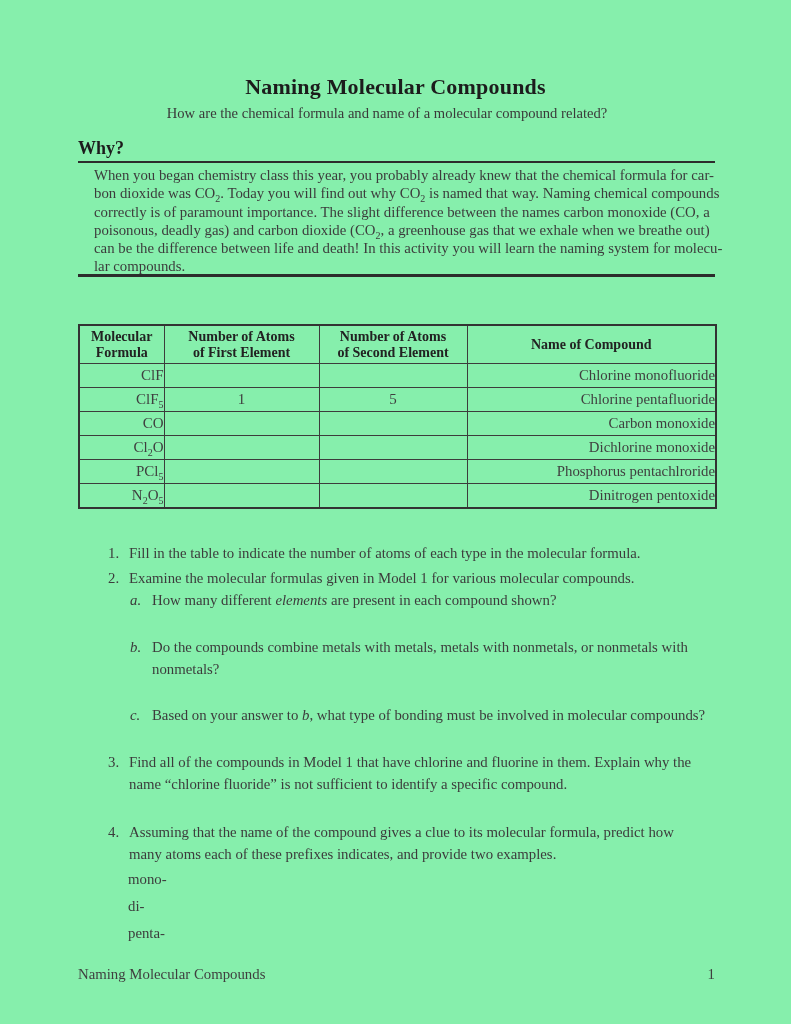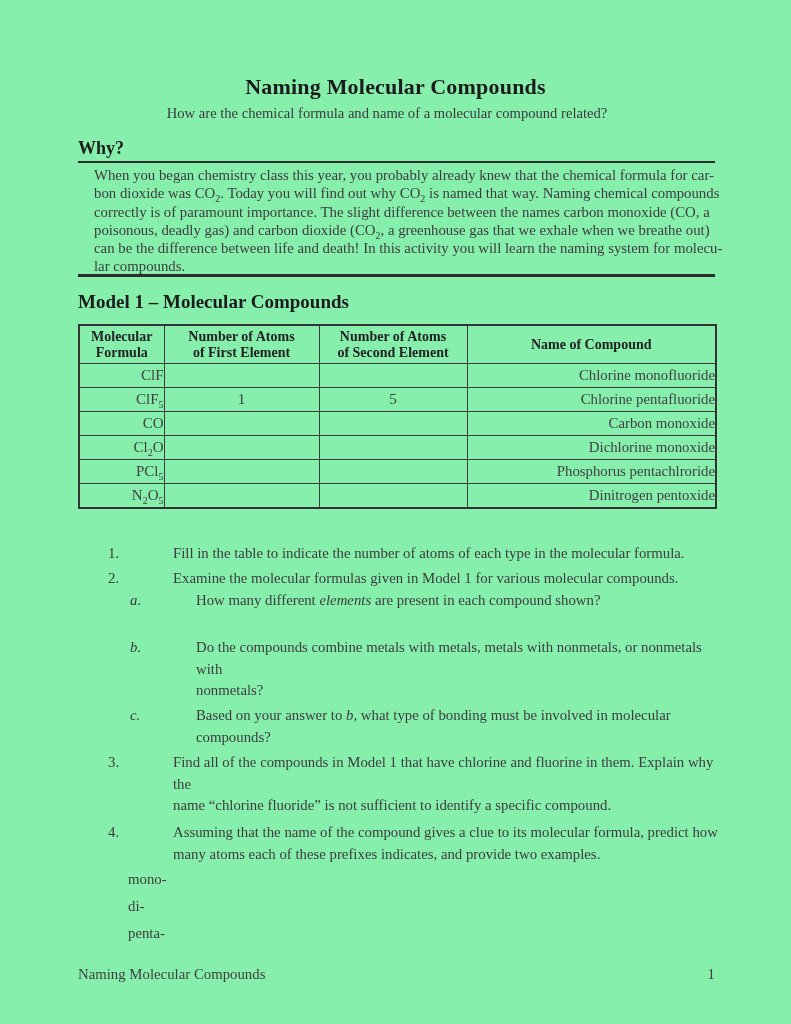--- a/index.html
+++ b/index.html
@@ -49,21 +49,21 @@
     padding:0 0 0 7px;text-align:right;vertical-align:middle;
   }
   td.center{text-align:center;padding:0;}
   td.name{padding-left:2px;font-size:14.8px;}
   sub{font-size:10px;line-height:0;vertical-align:-3.5px;}
   .q{
     position:absolute;left:108px;width:610px;display:flex;
     font-size:14.8px;line-height:21.5px;color:#3c3c3c;
   }
   .q .qnum{flex:none;width:21px;}
-  .q .qtext{flex:1;white-space:pre-line;margin-left:44px;}
+  .q .qtext{flex:1;white-space:pre-line;}
   .q.sub-q{left:130px;width:588px;}
   .q.sub-q .qnum{width:22px;font-style:italic;}
   .prefix-item{
     position:absolute;left:128px;font-size:14.8px;color:#3c3c3c;
   }
   .footer{
     top:966px;left:78px;width:637px;display:flex;justify-content:space-between;
     font-size:14.8px;color:#3f3f3f;
   }
   i{font-style:italic;}
@@ -74,21 +74,20 @@
 <div class="page">
 
   <div class="abs page-title">Naming Molecular Compounds</div>
   <div class="abs page-subtitle">How are the chemical formula and name of a molecular compound related?</div>
 
   <div class="abs why-heading">Why?</div>
   <div class="abs rule rule-thin"></div>
   <div class="abs why-paragraph">When you began chemistry class this year, you probably already knew that the chemical formula for car-<br>bon dioxide was CO<sub>2</sub>. Today you will find out why CO<sub>2</sub> is named that way. Naming chemical compounds<br>correctly is of paramount importance. The slight difference between the names carbon monoxide (CO, a<br>poisonous, deadly gas) and carbon dioxide (CO<sub>2</sub>, a greenhouse gas that we exhale when we breathe out)<br>can be the difference between life and death! In this activity you will learn the naming system for molecu-<br>lar compounds.</div>
   <div class="abs rule rule-thick"></div>
 
-  <div class="abs model1-heading">Model 1 – Molecular Compounds</div>
 
   <div class="abs model1-table-wrap">
     <table>
       <colgroup>
         <col style="width:85px">
           <col style="width:155px">
           <col style="width:148px">
           <col style="width:249px">
       </colgroup>
       <thead>

